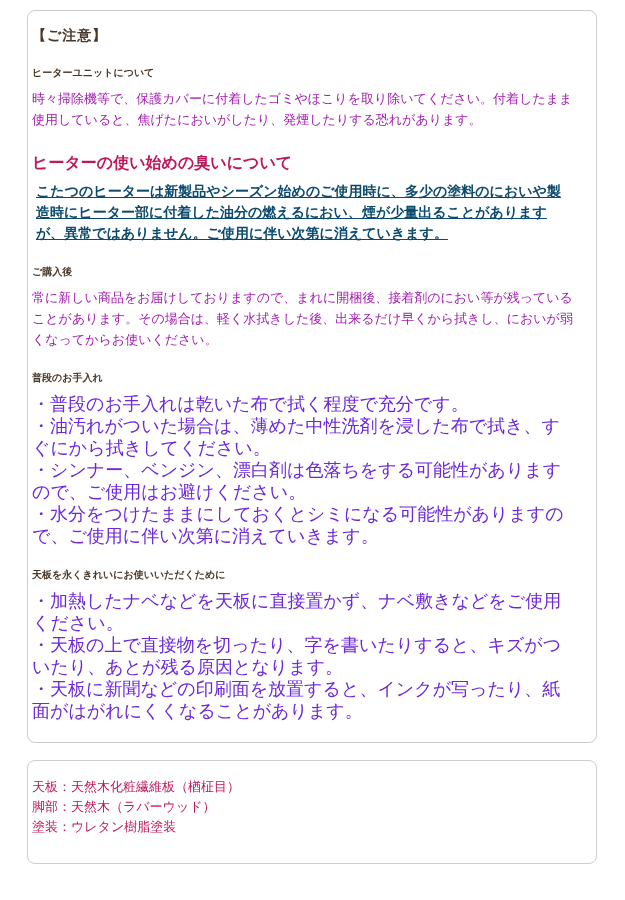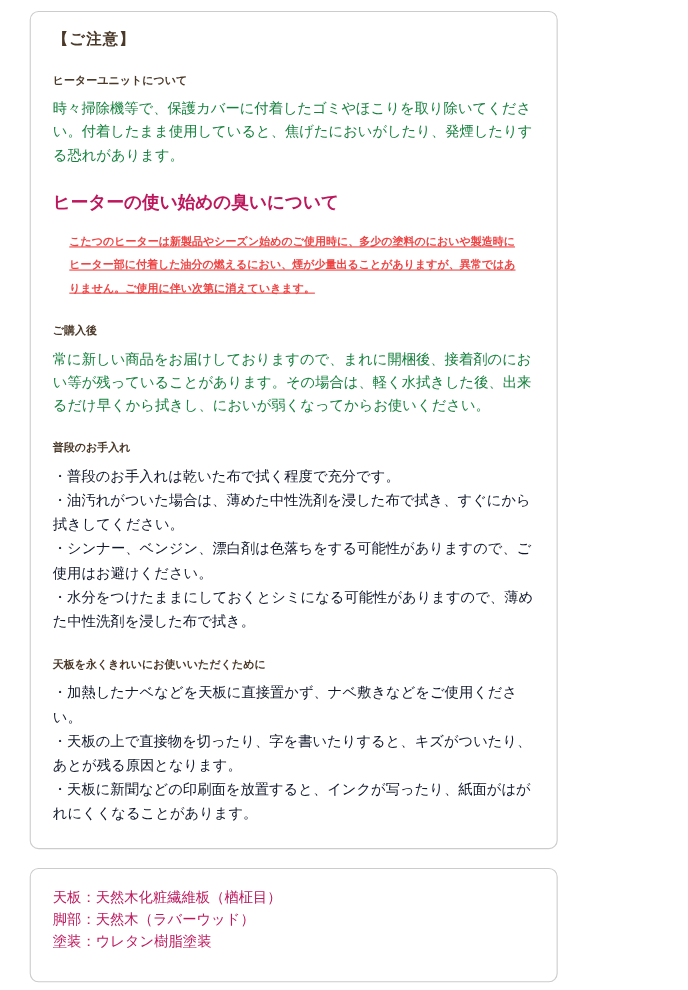--- a/index.html
+++ b/index.html
@@ -8,26 +8,26 @@
     background: #ffffff;
     font-family: "Liberation Sans", "DejaVu Sans", sans-serif;
   }
   .page {
     width: 625px;
     min-height: 900px;
     background: #ffffff;
   }
   .box {
     box-sizing: border-box;
-    width: 480px;
+    width: 570px;
     margin-left: 27px;
     background: #ffffff;
     border: 1px solid #cccccc;
     border-radius: 8px;
-    padding: 16px 20px 20px 20px;
+    padding: 16px 20px 20px 4px;
   }
   .caution-box { margin-top: 10px; }
   .spec-box   { margin-top: 17px; padding-bottom: 26px; }
 
   .box-title {
     margin: 0;
     font-size: 14px;
     font-weight: bold;
     color: #4a3828;
     letter-spacing: 1px;
@@ -35,43 +35,43 @@
   .sec-heading {
     margin: 21px 0 8px 0;
     font-size: 10px;
     font-weight: bold;
     color: #4a3828;
   }
   .sec-para {
     margin: 0;
     font-size: 13px;
     line-height: 21px;
-    color: #15803d;
+    color: #a21caf;
   }
   .alert-heading {
     margin: 23px 0 7px 0;
     font-size: 16px;
     font-weight: bold;
     color: #be185d;
   }
   .alert-para {
-    margin: 15px;
-    font-size: 10px;
+    margin: 4px;
+    font-size: 14px;
     line-height: 21px;
     font-weight: bold;
-    color: #ef4444;
+    color: #0c4a6e;
     text-decoration: underline;
   }
   .sec-list {
     list-style: none;
     margin: 0;
     padding: 0;
-    font-size: 13px;
+    font-size: 18px;
     line-height: 22px;
-    color: #0f172a;
+    color: #6d28d9;
   }
   .spec-title { margin-bottom: 16px; }
   .spec-line {
     font-size: 13px;
     line-height: 20px;
     color: #be185d;
   }
 </style>
 </head>
 <body>
@@ -88,21 +88,21 @@
     <p class="sec-para alert-para">こたつのヒーターは新製品やシーズン始めのご使用時に、多少の塗料のにおいや製造時にヒーター部に付着した油分の燃えるにおい、煙が少量出ることがありますが、異常ではありません。ご使用に伴い次第に消えていきます。</p>
 
     <h3 class="sec-heading">ご購入後</h3>
     <p class="sec-para">常に新しい商品をお届けしておりますので、まれに開梱後、接着剤のにおい等が残っていることがあります。その場合は、軽く水拭きした後、出来るだけ早くから拭きし、においが弱くなってからお使いください。</p>
 
     <h3 class="sec-heading">普段のお手入れ</h3>
     <ul class="sec-list">
       <li>・普段のお手入れは乾いた布で拭く程度で充分です。</li>
       <li>・油汚れがついた場合は、薄めた中性洗剤を浸した布で拭き、すぐにから拭きしてください。</li>
       <li>・シンナー、ベンジン、漂白剤は色落ちをする可能性がありますので、ご使用はお避けください。</li>
-      <li>・水分をつけたままにしておくとシミになる可能性がありますので、薄めた中性洗剤を浸した布で拭き。</li>
+      <li>・水分をつけたままにしておくとシミになる可能性がありますので、ご使用に伴い次第に消えていきます。</li>
     </ul>
 
     <h3 class="sec-heading">天板を永くきれいにお使いいただくために</h3>
     <ul class="sec-list">
       <li>・加熱したナベなどを天板に直接置かず、ナベ敷きなどをご使用ください。</li>
       <li>・天板の上で直接物を切ったり、字を書いたりすると、キズがついたり、あとが残る原因となります。</li>
       <li>・天板に新聞などの印刷面を放置すると、インクが写ったり、紙面がはがれにくくなることがあります。</li>
     </ul>
   </div>
 

